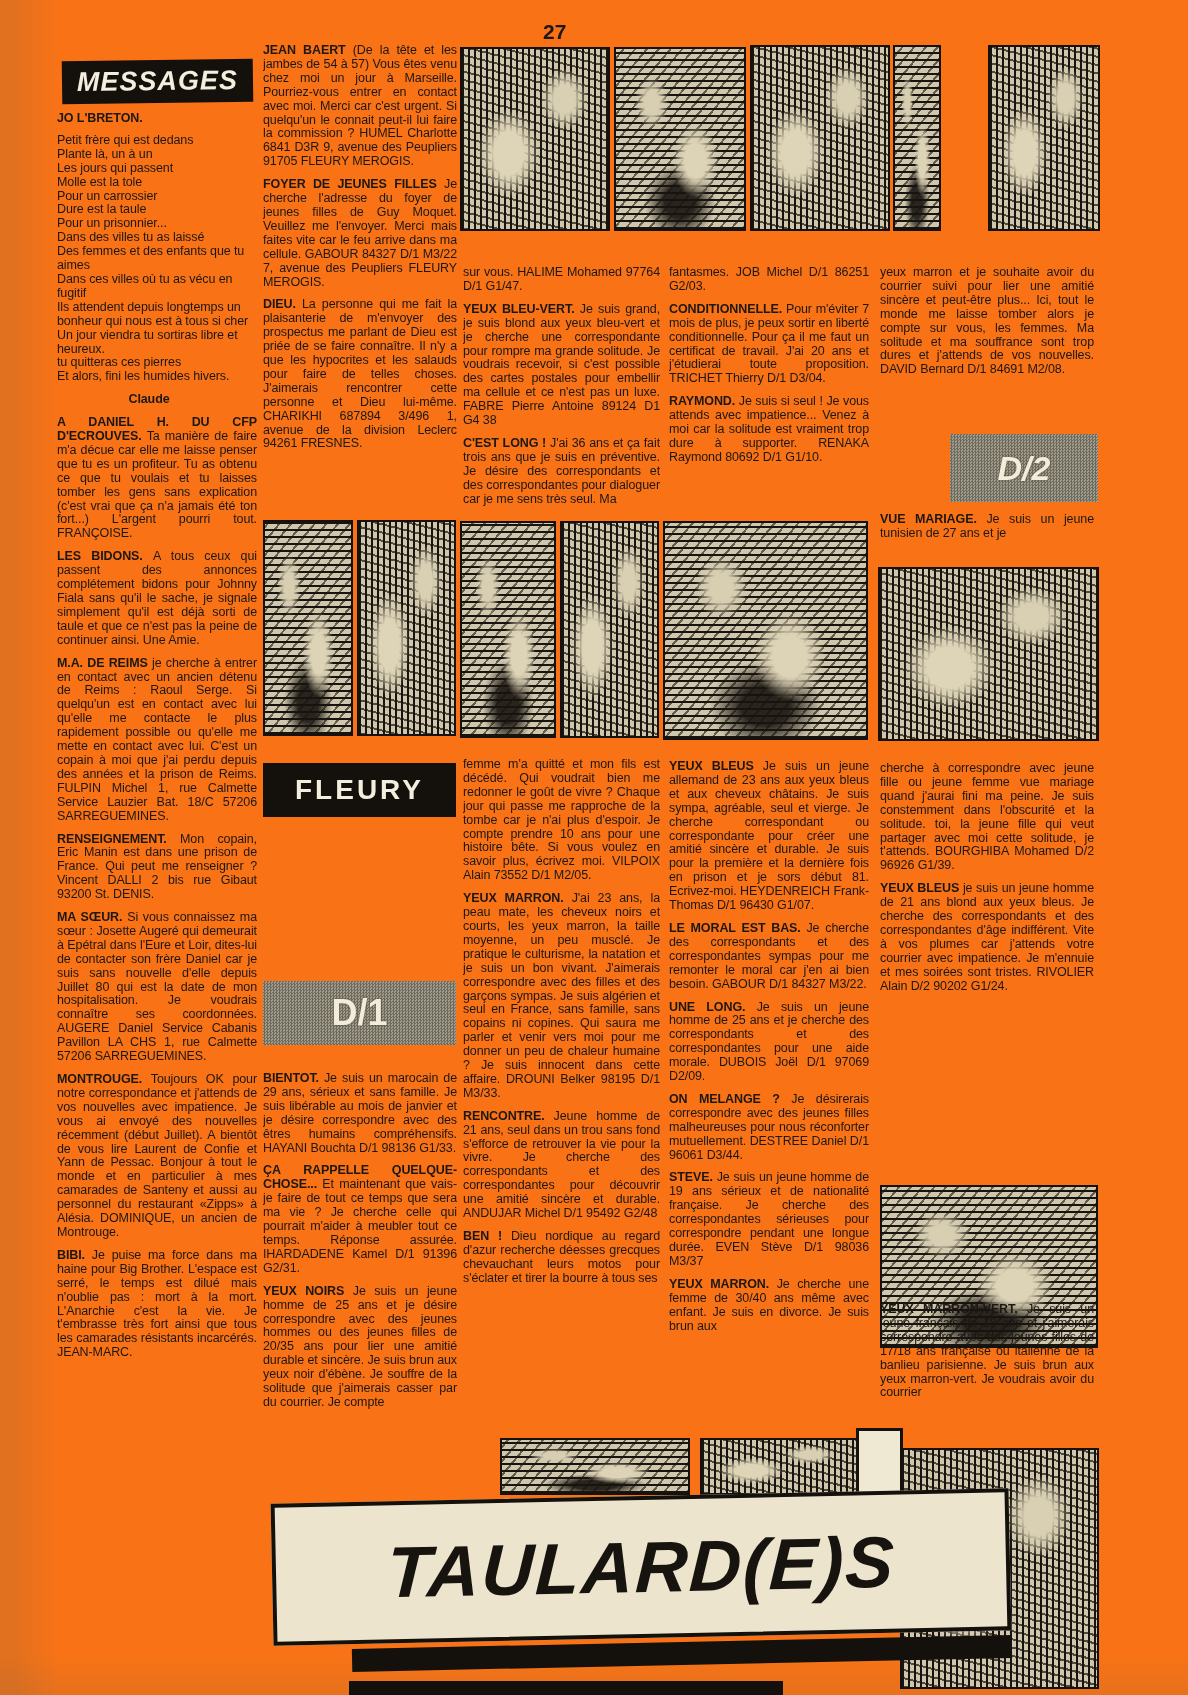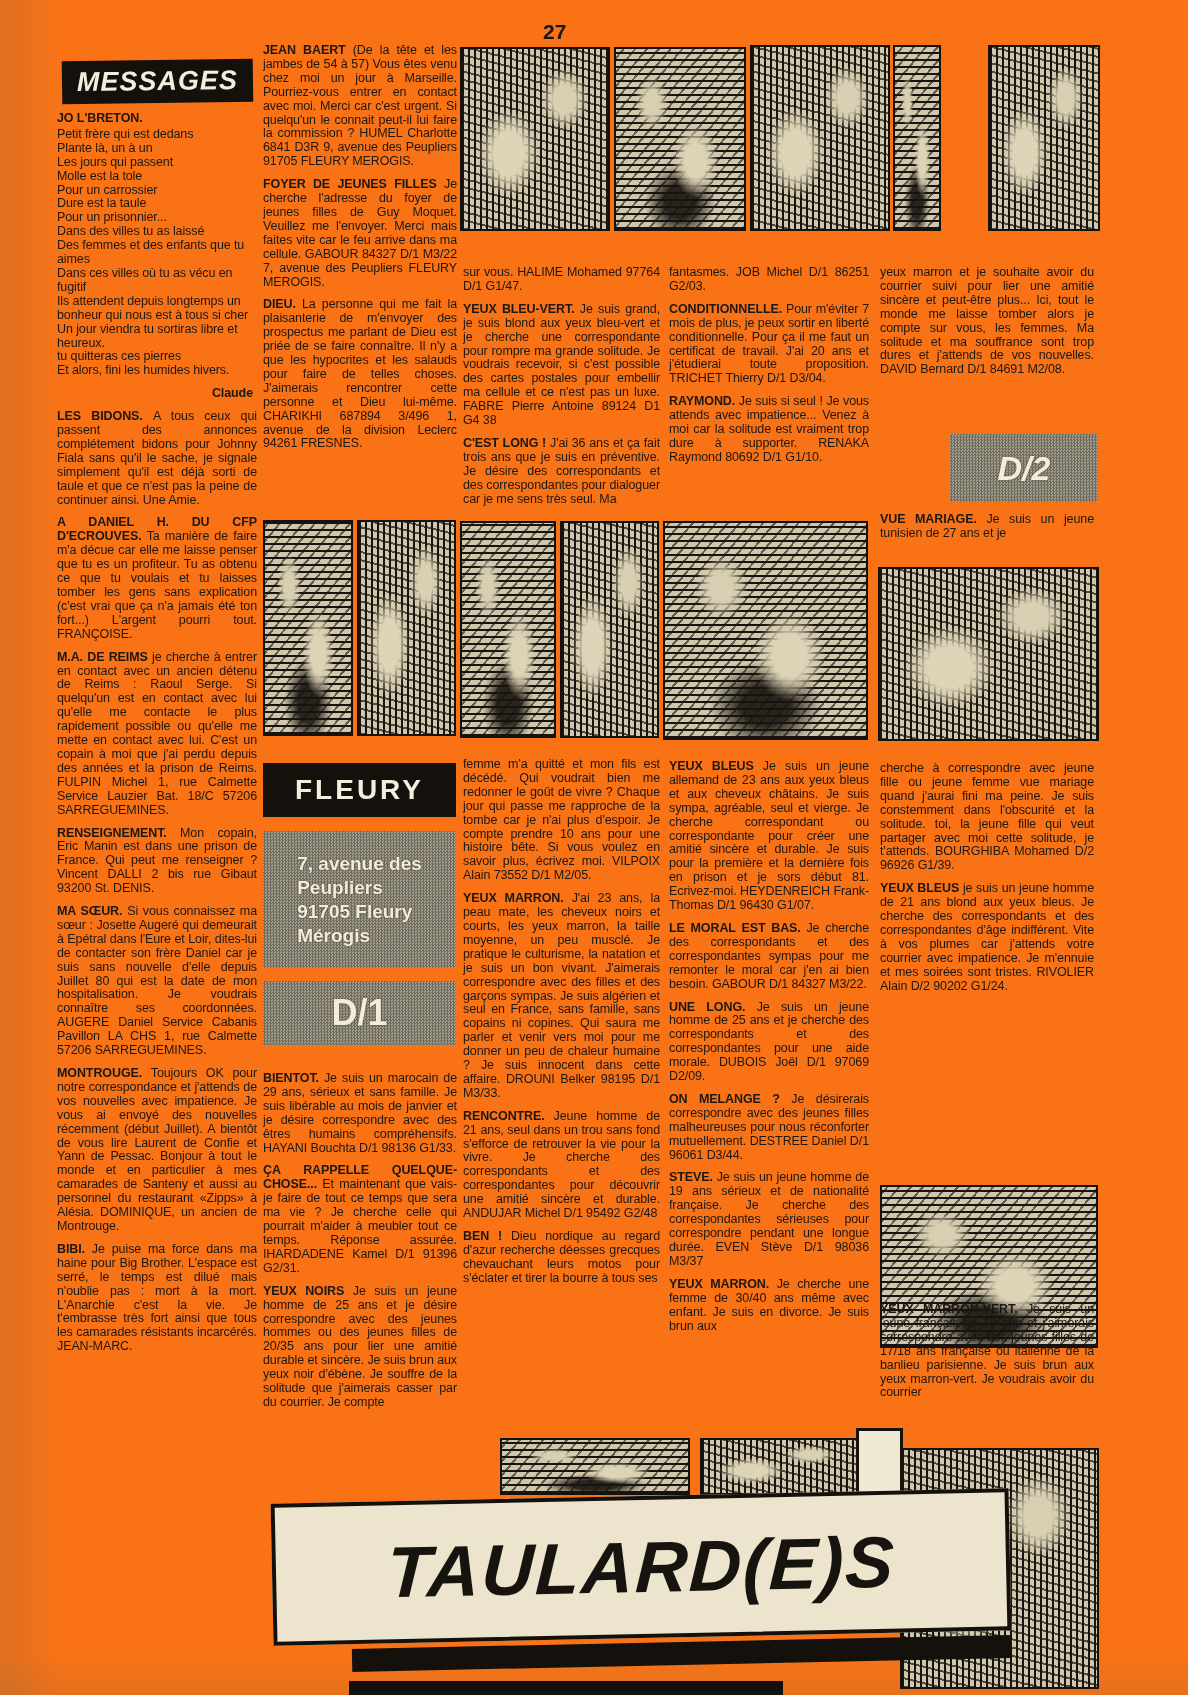--- a/index.html
+++ b/index.html
@@ -12,23 +12,23 @@
   #page::before{content:"";position:absolute;inset:0;
         background:linear-gradient(90deg, rgba(120,100,70,.18) 0 14px, rgba(120,100,70,0) 60px),
                    linear-gradient(0deg, rgba(120,100,70,.12) 0 8px, rgba(120,100,70,0) 40px);
         pointer-events:none;}
   .seg{position:absolute;overflow:hidden;z-index:2;text-align:justify;
        font-size:12.5px;line-height:13.9px;letter-spacing:-0.1px;}
   .ad{margin:0 0 9px 0;}
   .ad b{font-weight:bold;}
   .ad .body{white-space:normal;text-align:center;}
   .poem{text-align:left;}
-  .poem b{display:block;margin-bottom:2px;}
+  .poem b{display:block;margin-bottom:8px;}
   .poem .body{white-space:pre-line;}
-  .sig{text-align:right;font-weight:bold;margin:2px 4px 9px 0;}
+  .sig{text-align:center;font-weight:bold;margin:2px 16px 9px 0;}
   #page-number{position:absolute;left:543px;top:20px;font-size:21px;font-weight:bold;z-index:2;}
   .blackbar{position:absolute;background:#14110c;color:#f3eedd;display:flex;
             align-items:center;justify-content:center;z-index:2;}
   #messages-banner{left:62px;top:60px;width:191px;height:43px;transform:rotate(-0.8deg);
             font-size:27px;font-weight:bold;font-style:italic;letter-spacing:1px;}
   #fleury-banner{left:263px;top:763px;width:193px;height:54px;
             font-size:28px;font-weight:bold;letter-spacing:3px;}
   .ditherbox{position:absolute;z-index:2;color:#f2ecd9;display:flex;align-items:center;
             justify-content:center;text-align:left;font-weight:bold;
             background:repeating-conic-gradient(#6e6a5e 0% 25%, #a29c8a 0% 50%) 0 0/3px 3px;
@@ -100,45 +100,41 @@
 
   <div class="comic d" style="left:500px;top:1438px;width:190px;height:57px;"></div>
   <div class="comic v" style="left:700px;top:1438px;width:158px;height:57px;"></div>
   <div class="comic d" style="left:880px;top:1185px;width:218px;height:163px;"></div>
   <div id="white-box"></div>
   <div class="comic v" style="left:900px;top:1448px;width:199px;height:241px;"></div>
 
   <div class="blackbar" id="fleury-banner">
     <span>FLEURY</span>
   </div>
-  <div class="ditherbox" id="fleury-address">7, avenue des
-Peupliers
-91705 Fleury
-Mérogis</div>
   <div class="ditherbox" id="d1-box">D/1</div>
   <div class="ditherbox" id="d2-box">D/2</div>
 
   <div class="seg" id="col1">
       <p class="ad poem"><b>JO L'BRETON. </b><span class="body">Petit frère qui est dedans
 Plante là, un à un
 Les jours qui passent
 Molle est la tole
 Pour un carrossier
 Dure est la taule
 Pour un prisonnier...
 Dans des villes tu as laissé
 Des femmes et des enfants que tu aimes
 Dans ces villes où tu as vécu en fugitif
 Ils attendent depuis longtemps un bonheur qui nous est à tous si cher
 Un jour viendra tu sortiras libre et heureux.
 tu quitteras ces pierres
 Et alors, fini les humides hivers.</span></p>
       <div class="sig">Claude</div>
+      <p class="ad"><b>A DANIEL H. DU CFP D'ECROUVES. </b><span class="body">Ta manière de faire m'a décue car elle me laisse penser que tu es un profiteur. Tu as obtenu ce que tu voulais et tu laisses tomber les gens sans explication (c'est vrai que ça n'a jamais été ton fort...) L'argent pourri tout. FRANÇOISE.</span></p>
       <p class="ad"><b>LES BIDONS. </b><span class="body">A tous ceux qui passent des annonces complétement bidons pour Johnny Fiala sans qu'il le sache, je signale simplement qu'il est déjà sorti de taule et que ce n'est pas la peine de continuer ainsi. Une Amie.</span></p>
-      <p class="ad"><b>A DANIEL H. DU CFP D'ECROUVES. </b><span class="body">Ta manière de faire m'a décue car elle me laisse penser que tu es un profiteur. Tu as obtenu ce que tu voulais et tu laisses tomber les gens sans explication (c'est vrai que ça n'a jamais été ton fort...) L'argent pourri tout. FRANÇOISE.</span></p>
       <p class="ad"><b>M.A. DE REIMS </b><span class="body">je cherche à entrer en contact avec un ancien détenu de Reims : Raoul Serge. Si quelqu'un est en contact avec lui qu'elle me contacte le plus rapidement possible ou qu'elle me mette en contact avec lui. C'est un copain à moi que j'ai perdu depuis des années et la prison de Reims. FULPIN Michel 1, rue Calmette Service Lauzier Bat. 18/C 57206 SARREGUEMINES.</span></p>
       <p class="ad"><b>RENSEIGNEMENT. </b><span class="body">Mon copain, Eric Manin est dans une prison de France. Qui peut me renseigner ? Vincent DALLI 2 bis rue Gibaut 93200 St. DENIS.</span></p>
       <p class="ad"><b>MA SŒUR. </b><span class="body">Si vous connaissez ma sœur : Josette Augeré qui demeurait à Epétral dans l'Eure et Loir, dites-lui de contacter son frère Daniel car je suis sans nouvelle d'elle depuis Juillet 80 qui est la date de mon hospitalisation. Je voudrais connaître ses coordonnées. AUGERE Daniel Service Cabanis Pavillon LA CHS 1, rue Calmette 57206 SARREGUEMINES.</span></p>
       <p class="ad"><b>MONTROUGE. </b><span class="body">Toujours OK pour notre correspondance et j'attends de vos nouvelles avec impatience. Je vous ai envoyé des nouvelles récemment (début Juillet). A bientôt de vous lire Laurent de Confie et Yann de Pessac. Bonjour à tout le monde et en particulier à mes camarades de Santeny et aussi au personnel du restaurant «Zipps» à Alésia. DOMINIQUE, un ancien de Montrouge.</span></p>
       <p class="ad"><b>BIBI. </b><span class="body">Je puise ma force dans ma haine pour Big Brother. L'espace est serré, le temps est dilué mais n'oublie pas : mort à la mort. L'Anarchie c'est la vie. Je t'embrasse très fort ainsi que tous les camarades résistants incarcérés. JEAN-MARC.</span></p>
     </div>
   <div class="seg" id="col2a">
       <p class="ad"><b>JEAN BAERT </b><span class="body">(De la tête et les jambes de 54 à 57) Vous êtes venu chez moi un jour à Marseille. Pourriez-vous entrer en contact avec moi. Merci car c'est urgent. Si quelqu'un le connait peut-il lui faire la commission ? HUMEL Charlotte 6841 D3R 9, avenue des Peupliers 91705 FLEURY MEROGIS.</span></p>
       <p class="ad"><b>FOYER DE JEUNES FILLES </b><span class="body">Je cherche l'adresse du foyer de jeunes filles de Guy Moquet. Veuillez me l'envoyer. Merci mais faites vite car le feu arrive dans ma cellule. GABOUR 84327 D/1 M3/22 7, avenue des Peupliers FLEURY MEROGIS.</span></p>
       <p class="ad"><b>DIEU. </b><span class="body">La personne qui me fait la plaisanterie de m'envoyer des prospectus me parlant de Dieu est priée de se faire connaître. Il n'y a que les hypocrites et les salauds pour faire de telles choses. J'aimerais rencontrer cette personne et Dieu lui-même. CHARIKHI 687894 3/496 1, avenue de la division Leclerc 94261 FRESNES.</span></p>

